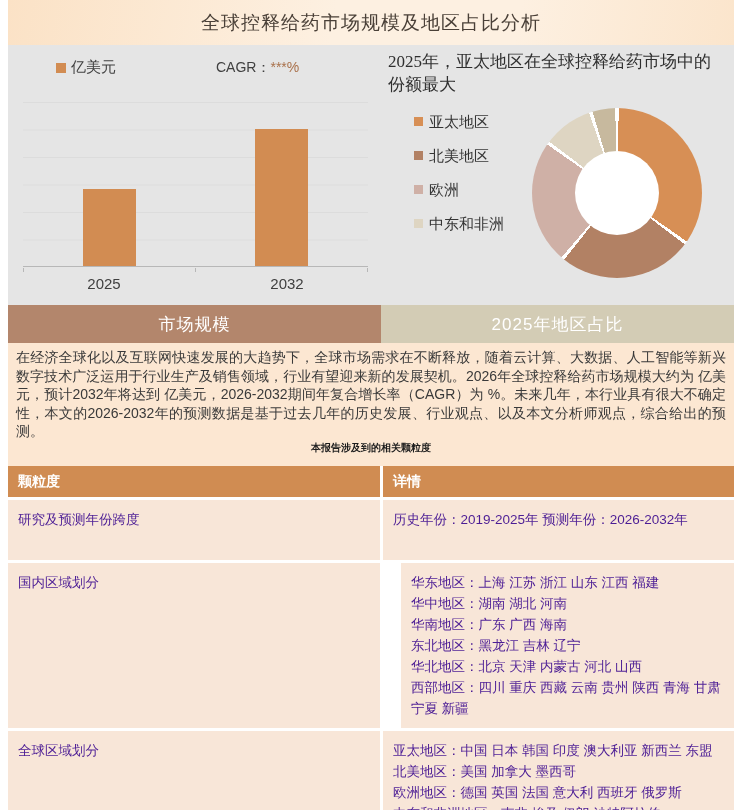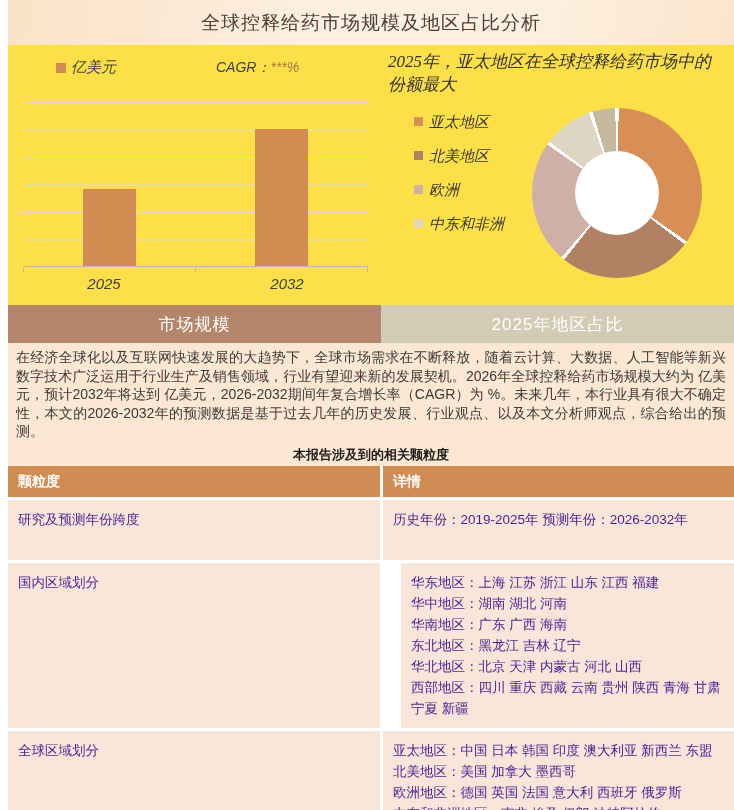--- a/index.html
+++ b/index.html
@@ -9,21 +9,21 @@
 
   
   .titlebar {
     height: 45px; flex: 0 0 45px;
     background: linear-gradient(100deg, #fbe2c6 0%, #fdf0e1 45%, #fdf0e1 70%, #fbe5cc 100%);
     display: flex; align-items: center; justify-content: center;
     font-size: 19px; letter-spacing: 1px; color: #4a4038; font-family: "Liberation Serif", serif;
   }
 
   
-  .charts { height: 260px; flex: 0 0 260px; display: flex; background: #fde047; font-style: italic; }
+  .charts { height: 260px; flex: 0 0 260px; display: flex; background: #e5e5e5; }
   .bar-panel { width: 372px; flex: 0 0 372px; position: relative; }
   .legend-row { position: absolute; top: 13px; left: 48px; right: 10px; display: flex; align-items: center; font-size: 15px; color: #3f3f3f; }
   .legend-sq { display: inline-block; width: 10px; height: 10px; margin-right: 5px; }
   .cagr { margin-left: 100px; font-size: 14px; color: #404040; }
   .cagr .stars { color: #a9714b; }
   .plot {
     position: absolute; left: 15px; top: 57px; width: 345px; height: 165px;
     background-image: linear-gradient(#dcdcdc 1px, transparent 1px);
     background-size: 100% 27.5px;
     border-bottom: 1px solid #b7b7b7;
@@ -47,21 +47,21 @@
 
   
   .tabs { height: 38px; flex: 0 0 38px; display: flex; }
   .tab { display: flex; align-items: center; justify-content: center; color: #fff; font-size: 17px; letter-spacing: 1px; cursor: pointer; }
   .tab-left { width: 373px; flex: 0 0 373px; background: #b3866c; }
   .tab-right { flex: 1; background: #d3ccb5; }
 
   
   .intro { height: 123px; flex: 0 0 123px; background: #fce7d2; padding: 5px 8px 0 8px; }
   .intro p { font-size: 14px; line-height: 18.5px; color: #3a3a3a; text-align: justify; }
-  .intro h3 { font-size: 13px; font-weight: bold; color: #1d1d1d; text-align: center; margin-top: 5px; }
+  .intro h3 { font-size: 10px; font-weight: bold; color: #1d1d1d; text-align: center; }
 
   
   .gtable { flex: 1; background: #fff; display: flex; flex-direction: column; gap: 3px; }
   .trow, .thead { display: grid; grid-template-columns: 372px 1fr; gap: 3px; }
   .thead { flex: 0 0 31px; }
   .thead .hcell { background: #d08c52; color: #fff; font-weight: bold; font-size: 14px; display: flex; align-items: center; padding: 0 10px; }
   .trow { flex: 0 0 auto; }
   .trow:last-child { flex: 1; }
   .tcell { background: #f8e6d8; padding: 9px 10px; font-size: 13.5px; line-height: 21px; color: #4c1d95; }
 </style>

